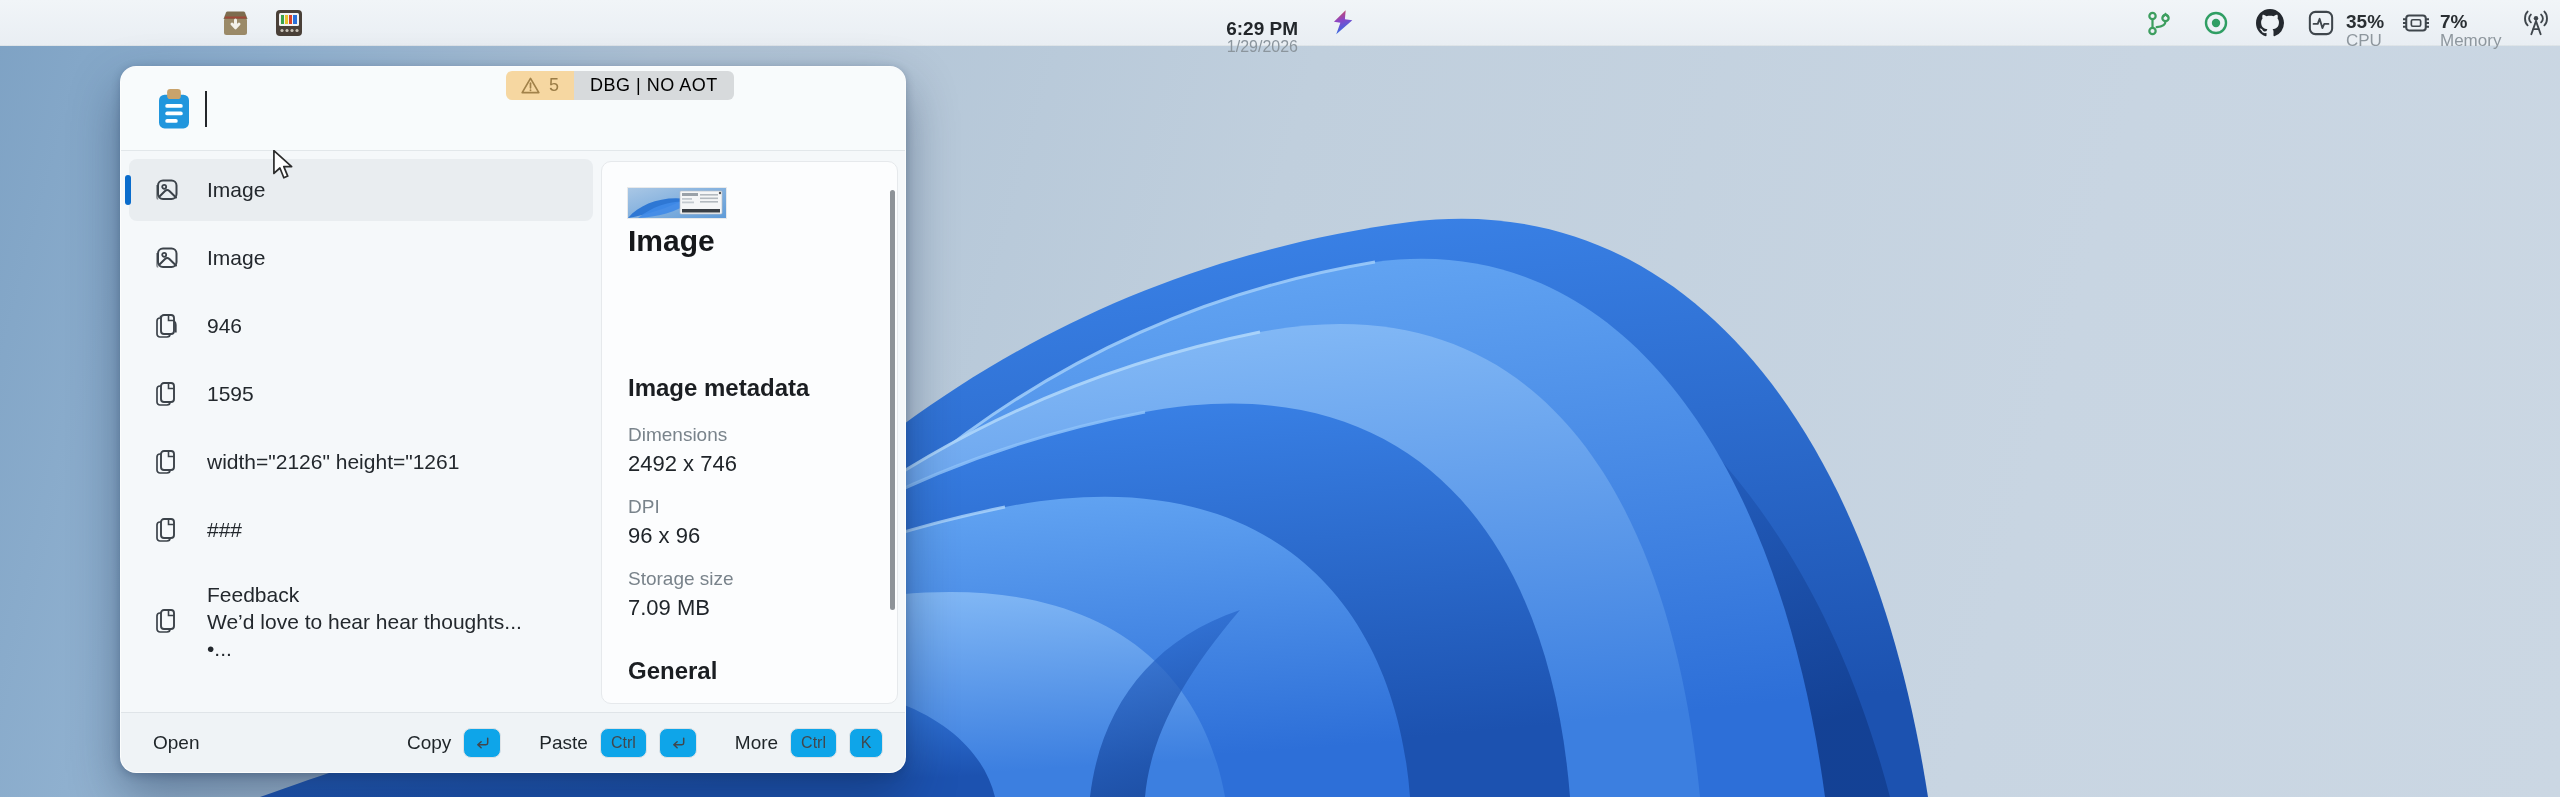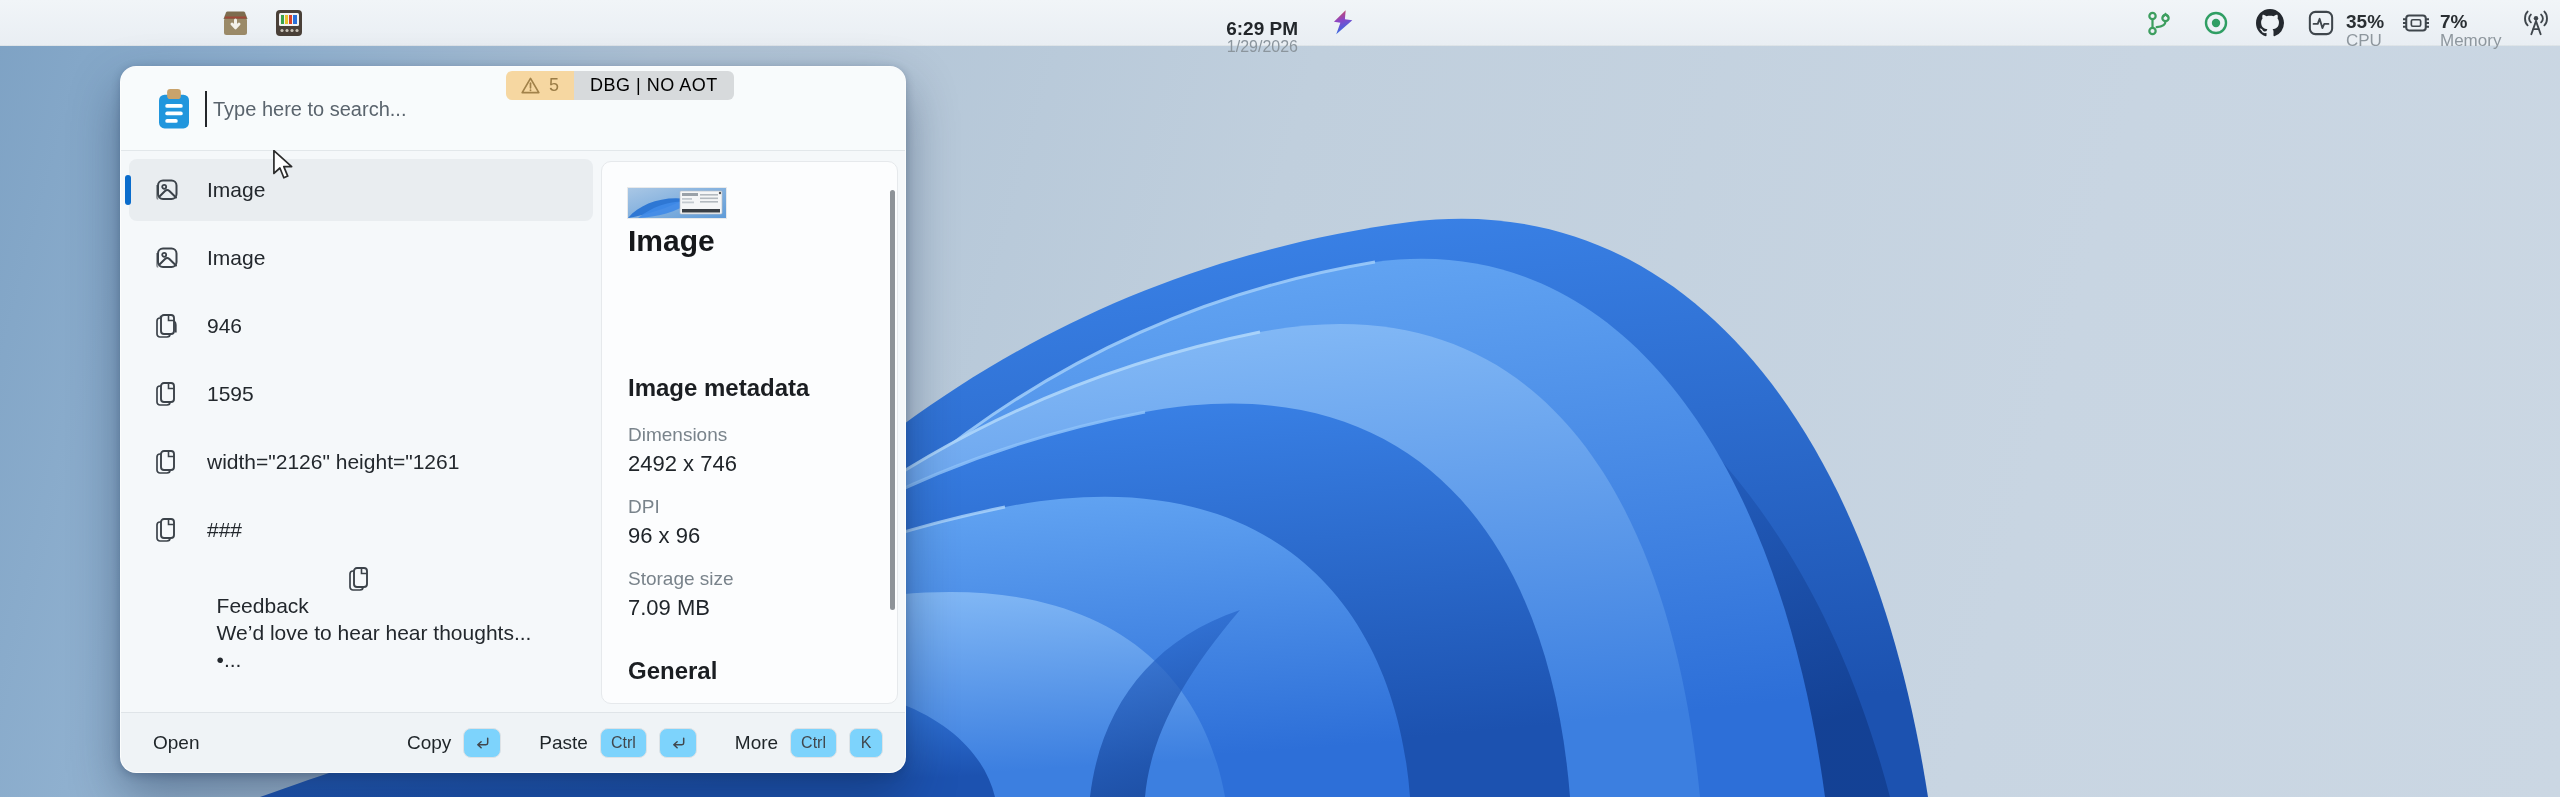--- a/index.html
+++ b/index.html
@@ -50,21 +50,21 @@
 
   
   .list { position:absolute; left:8px; top:92px; width:464px; }
   .row { position:relative; height:62px; margin-bottom:6px; display:flex; align-items:center;
     padding-left:26px; border-radius:8px; }
   .row.sel { background:#e9edf0; }
   .row .accent { position:absolute; left:-4px; top:16px; width:6px; height:30px;
     border-radius:3px; background:#0a6ccc; }
   .row .ric { width:24px; display:flex; justify-content:center; margin-right:28px; flex:0 0 auto; }
   .row .lbl { font-size:21px; color:#23282d; white-space:nowrap; }
-  .row.multi { height:108px; align-items:center;flex-direction:column; }
+  .row.multi { height:108px; align-items:center; }
   .row.multi .txt { line-height:27px; font-size:21px; color:#23282d; }
 
   
   .card { position:absolute; left:480px; top:94px; width:297px; height:543px;
     background:#fcfdfe; border:1px solid #e6e9ec; border-radius:10px; }
   .thumb { position:absolute; left:26px; top:26px; width:98px; height:30px; overflow:hidden;
     box-shadow:0 0 0 1px rgba(0,0,0,.08); }
   .card h1 { position:absolute; left:26px; top:62px; font-size:30px; font-weight:700; color:#16181b; }
   .sect { position:absolute; left:26px; font-size:24px; font-weight:700; color:#1b1e22; }
   .sect.meta { top:212px; } .sect.general { top:495px; }
@@ -76,21 +76,21 @@
   
   .footer { position:absolute; left:0; bottom:0; width:100%; height:60px;
     background:#eff3f6; border-top:1px solid #dfe4e8; border-radius:0 0 16px 16px;
     display:flex; align-items:center; padding:0 22px 0 32px; }
   .footer .open { font-size:19px; color:#1e2428; }
   .footer .grow { flex:1; }
   .fgroup { display:flex; align-items:center; gap:12px; }
   .fgroup .cmd { font-size:19px; color:#1e2428; }
   .fgroup .cmd.gap { margin-left:26px; }
   .key { min-width:34px; height:30px; padding:0 10px; display:flex; align-items:center; justify-content:center;
-    background:#7dd3fc; border:1px solid #dde2e6; border-radius:8px; font-size:16px; color:#41474d; }
+    background:#0ea5e9; border:1px solid #dde2e6; border-radius:8px; font-size:16px; color:#41474d; }
 
   .cursor { position:absolute; left:272px; top:150px; }
 </style>
 </head>
 <body>
 
 <div class="stage">
 
   <div class="wallpaper">
     <svg class="bloom" viewBox="0 0 1700 647" preserveAspectRatio="none">
@@ -225,21 +225,20 @@
 
     <div class="searchrow">
       <svg class="clip" width="30" height="44" viewBox="0 0 24 32">
         <rect x="0" y="4.5" width="24" height="27" rx="4.5" fill="#2196dd"></rect>
         <rect x="6.5" y="0" width="11" height="8" rx="2.5" fill="#c9a36b"></rect>
         <rect x="5" y="12" width="14" height="3" rx="1.5" fill="#fff"></rect>
         <rect x="5" y="18" width="14" height="3" rx="1.5" fill="#fff"></rect>
         <rect x="5" y="24" width="10" height="3" rx="1.5" fill="#fff"></rect>
       </svg>
       <div class="caret"></div>
-      <span class="placeholder">Type here to search...</span>
     </div>
 
     <div class="badges">
       <div class="badge-warn">
         <svg width="19" height="17" viewBox="0 0 20 18">
           <path d="M10 1.5 L18.8 16.5 L1.2 16.5 Z" fill="none" stroke="#a2824a" stroke-width="1.8" stroke-linejoin="round"></path>
           <path d="M10 6.5 L10 11.5" stroke="#a2824a" stroke-width="1.8" stroke-linecap="round"></path>
           <circle cx="10" cy="14" r="1" fill="#a2824a"></circle>
         </svg>
         <span>5</span>

